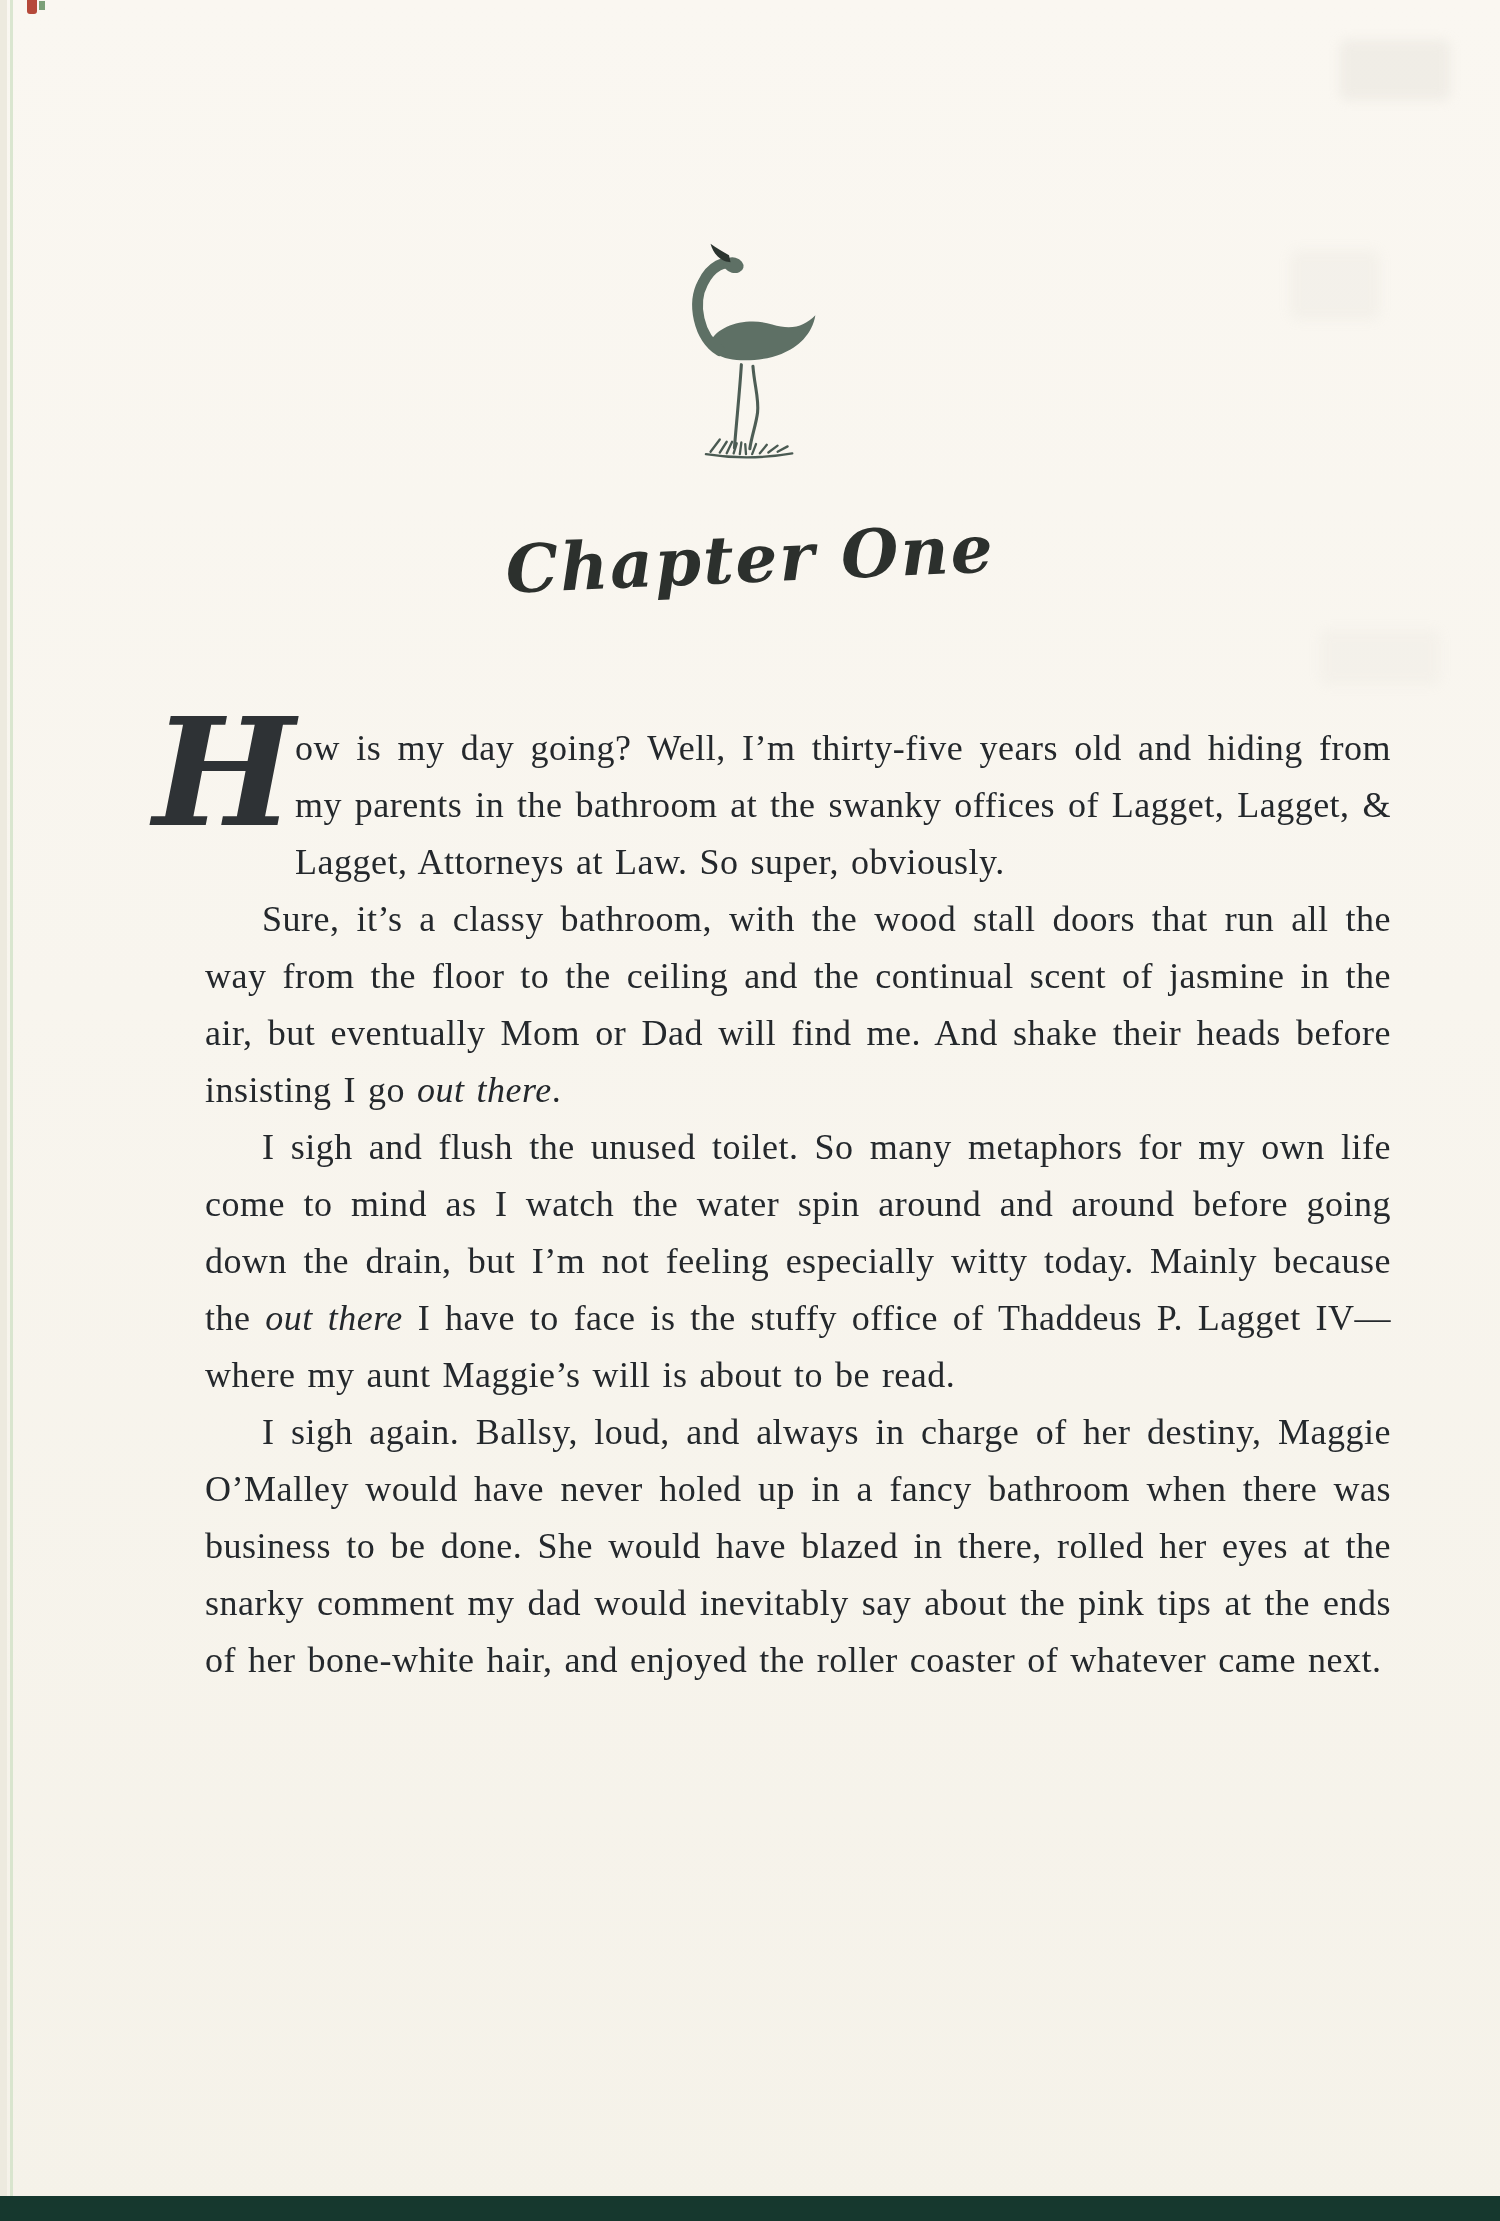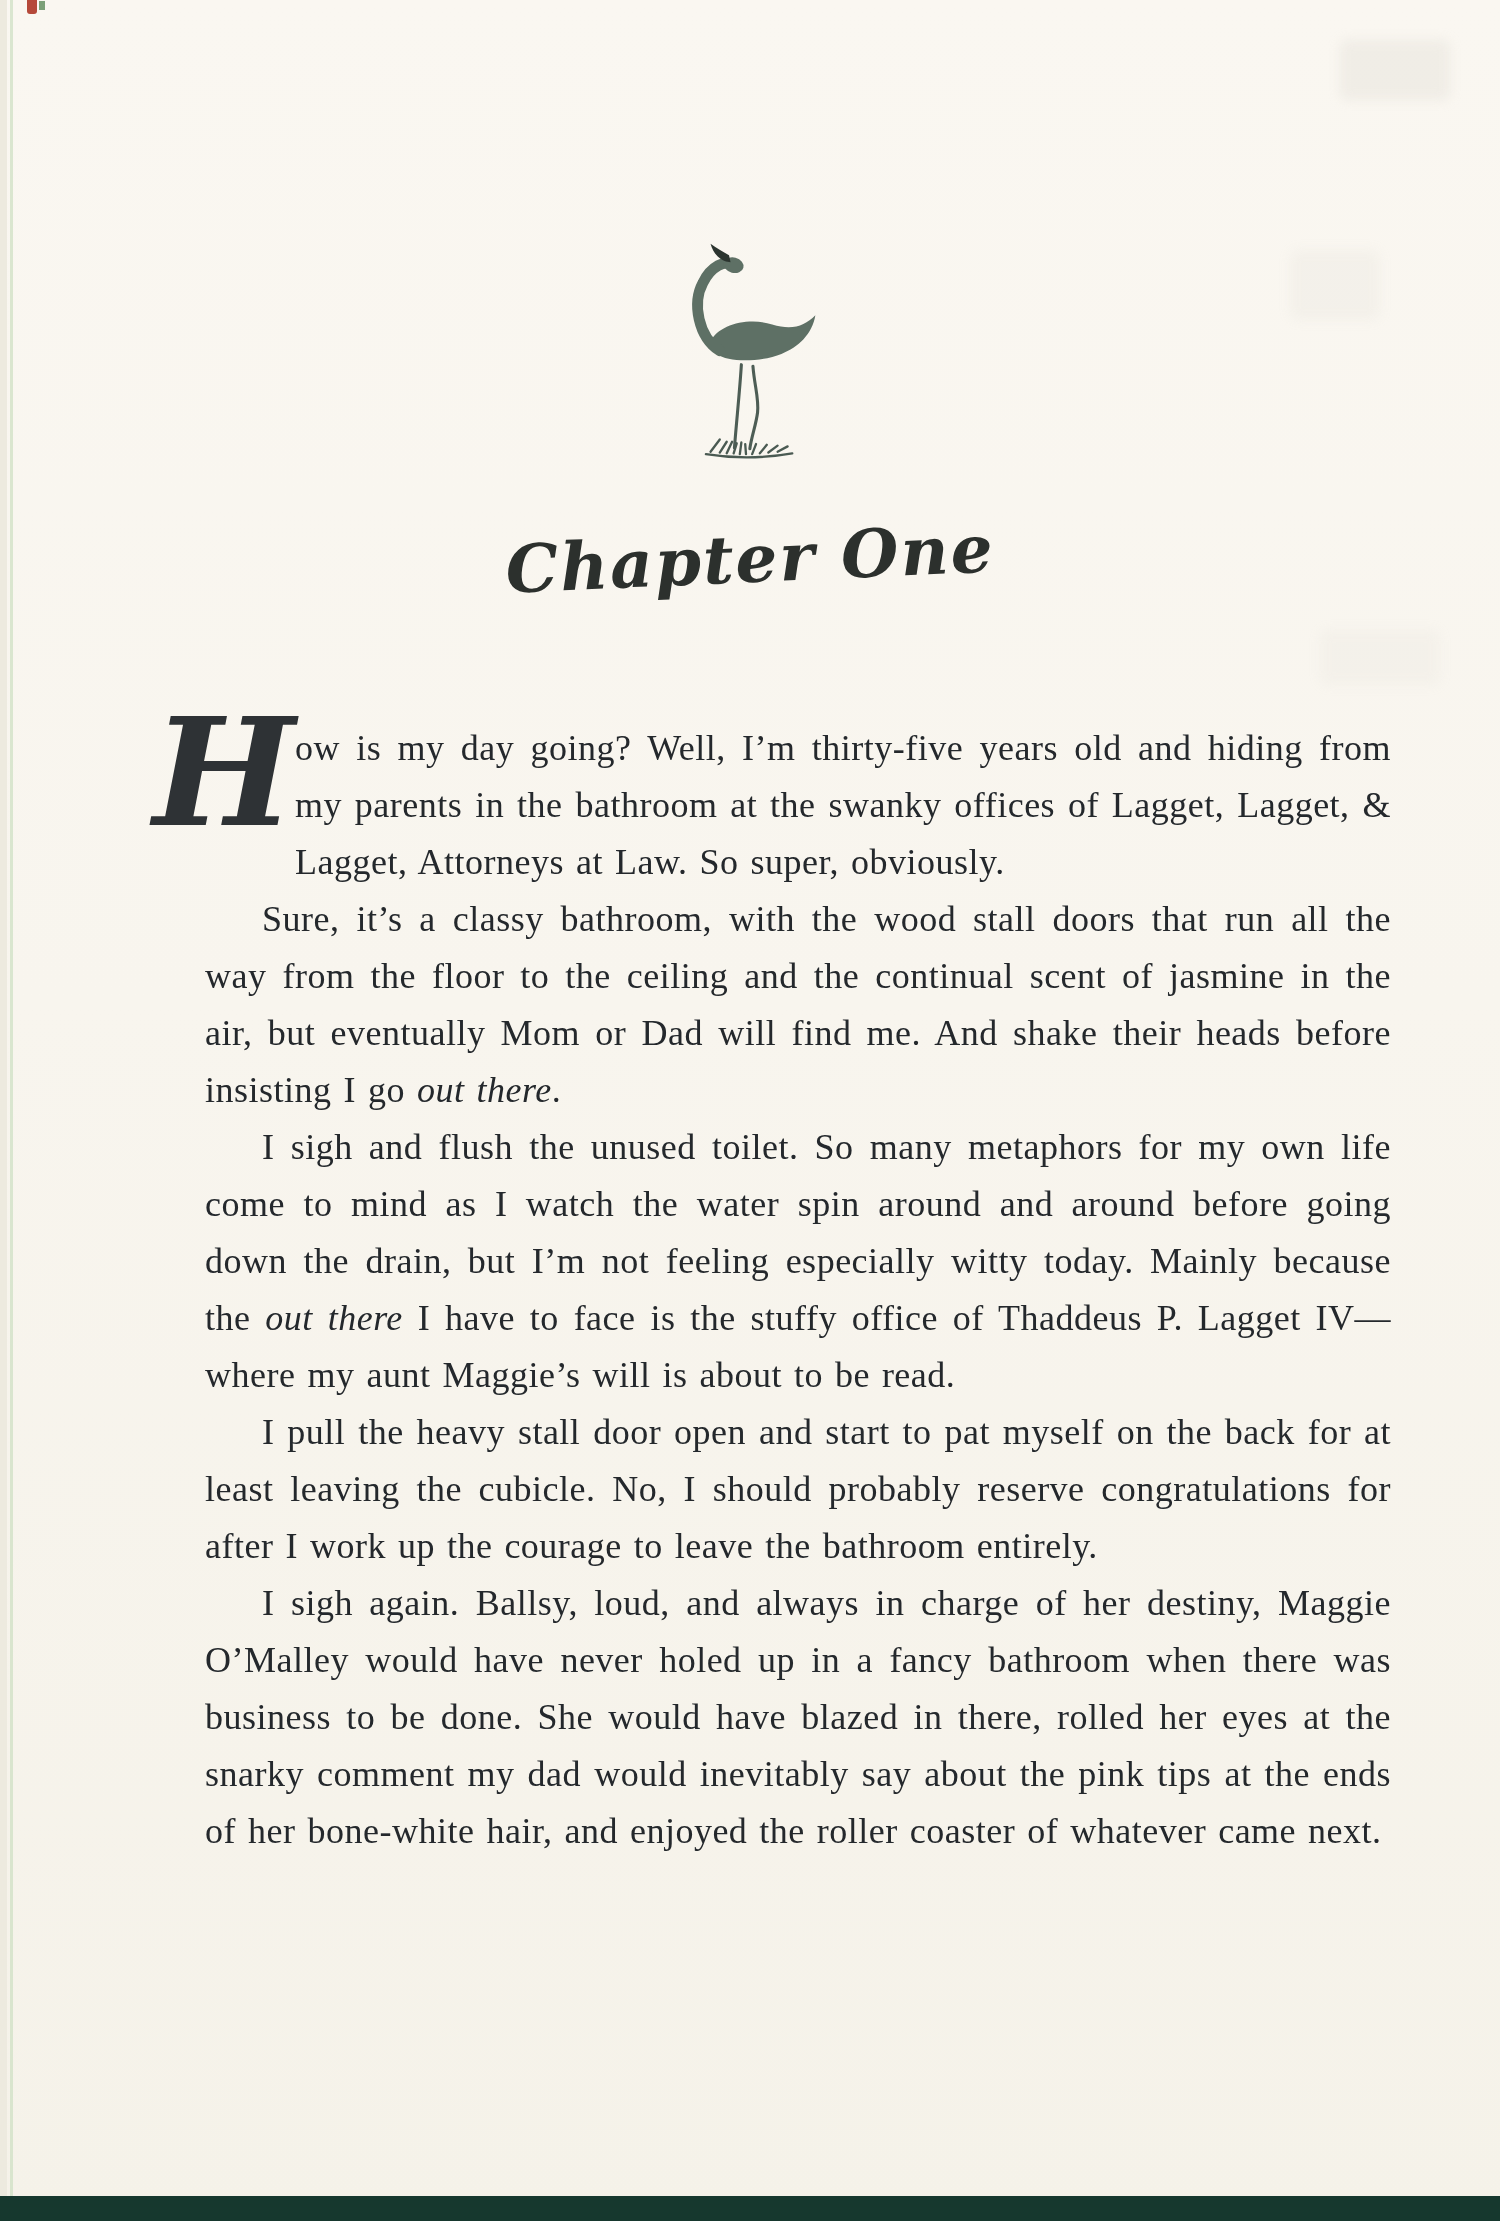--- a/index.html
+++ b/index.html
@@ -92,18 +92,17 @@
       <path d="M96,58 C86,55 79,46 76,35 C84,41 93,46 100,50 L102,59 Z" fill="#2b342f"></path>
     </svg>
   </div>
 
   <div class="chapter-title">Chapter One</div>
 
   <div class="body-text">
       <p class="para"><span class="dropcap">H</span><span>ow is my day going? Well, I’m thirty-five years old and hiding from my parents in the bathroom at the swanky offices of Lagget, Lagget, &amp; Lagget, Attorneys at Law. So super, obviously.</span></p>
       <p class="para indent"><span>Sure, it’s a classy bathroom, with the wood stall doors that run all the way from the floor to the ceiling and the continual scent of jasmine in the air, but eventually Mom or Dad will find me. And shake their heads before insisting I go </span><em>out there</em><span>.</span></p>
       <p class="para indent"><span>I sigh and flush the unused toilet. So many metaphors for my own life come to mind as I watch the water spin around and around before going down the drain, but I’m not feeling especially witty today. Mainly because the </span><em>out there</em><span> I have to face is the stuffy office of Thaddeus P. Lagget IV—where my aunt Maggie’s will is about to be read.</span></p>
-      <p class="para indent"><span>I pull the heavy stall door open and start to pat myself on the back for at least leaving the cubicle. No, I should probably reserve congratulations for after I work up the courage to leave the bathroom entirely.</span></p>
       <p class="para indent"><span>I sigh again. Ballsy, loud, and always in charge of her destiny, Maggie O’Malley would have never holed up in a fancy bathroom when there was business to be done. She would have blazed in there, rolled her eyes at the snarky comment my dad would inevitably say about the pink tips at the ends of her bone-white hair, and enjoyed the roller coaster of whatever came next.</span></p>
     </div>
 
   <div class="bottom-bar"></div>
 </div>
 
 </body></html>

